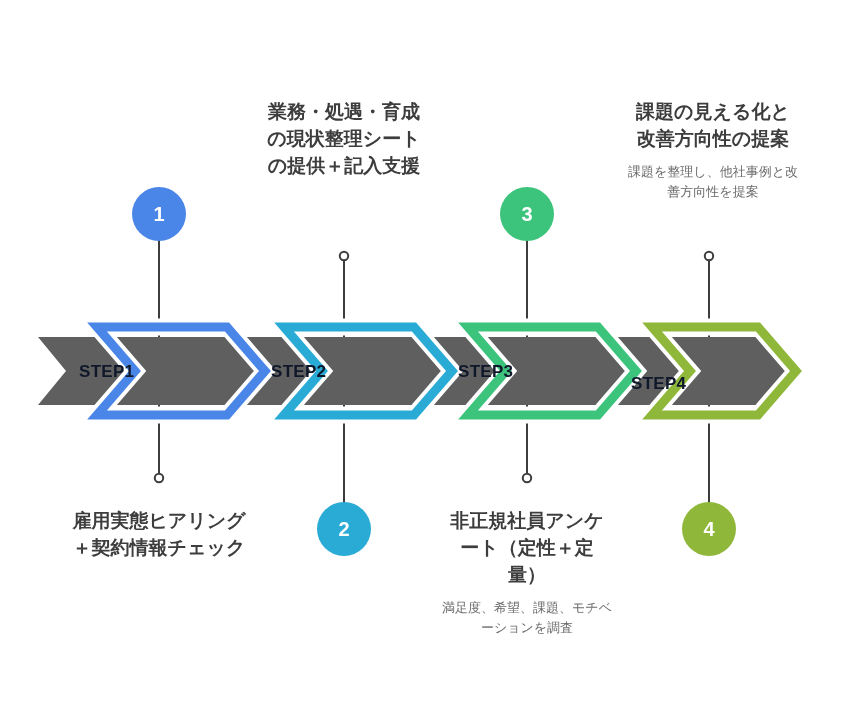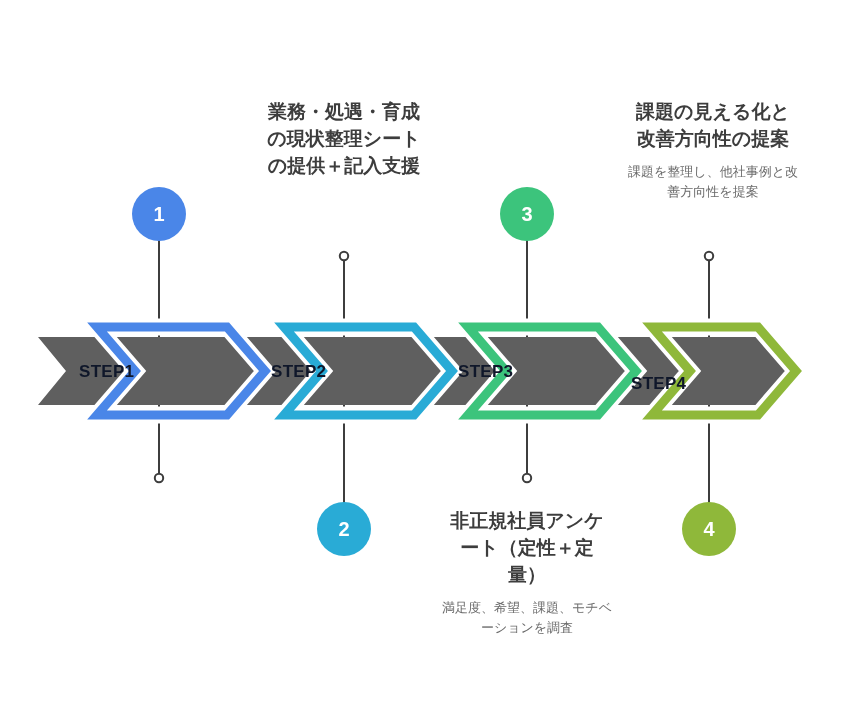--- a/index.html
+++ b/index.html
@@ -137,20 +137,21 @@
     <span>2</span>
   </div>
   <div class="num-circle" style="left:500px; top:187px; background:#3cc47c;">
     <span>3</span>
   </div>
   <div class="num-circle" style="left:682px; top:502px; background:#8fb83a;">
     <span>4</span>
   </div>
 
   <div class="text-block" style="left:63px; top:500px; width:192px;">
+    <p class="tb-title">雇用実態ヒアリング＋契約情報チェック</p>
   </div>
 
   <div class="text-block" style="left:259px; top:91px; width:170px;">
     <p class="tb-title">業務・処遇・育成の現状整理シートの提供＋記入支援</p>
   </div>
 
   <div class="text-block" style="left:437px; top:500px; width:180px;">
     <p class="tb-title">非正規社員アンケート（定性＋定量）</p>
     <p class="tb-desc">満足度、希望、課題、モチベーションを調査</p>
   </div>

